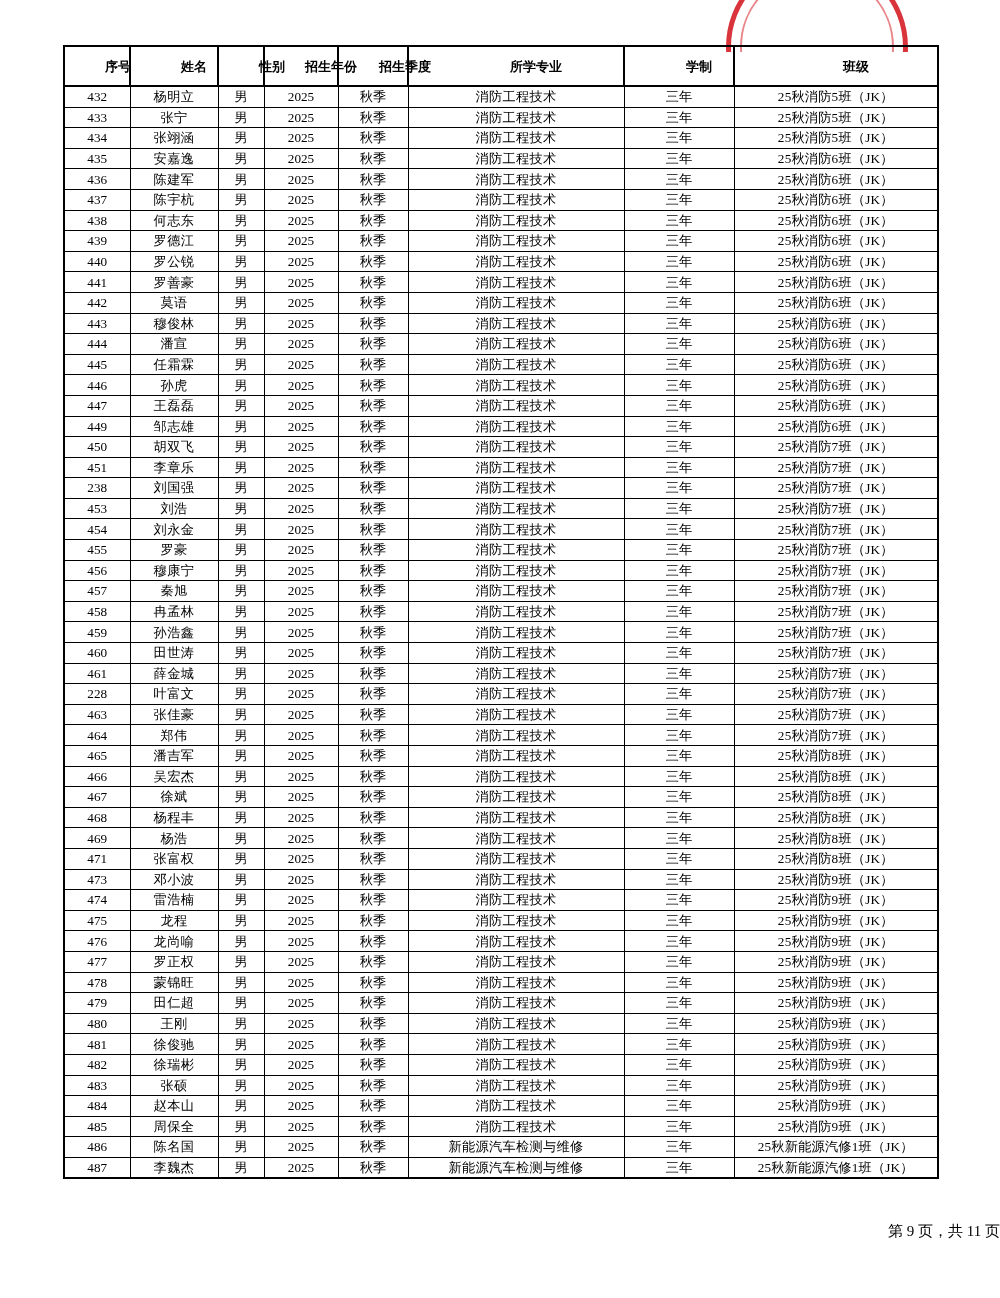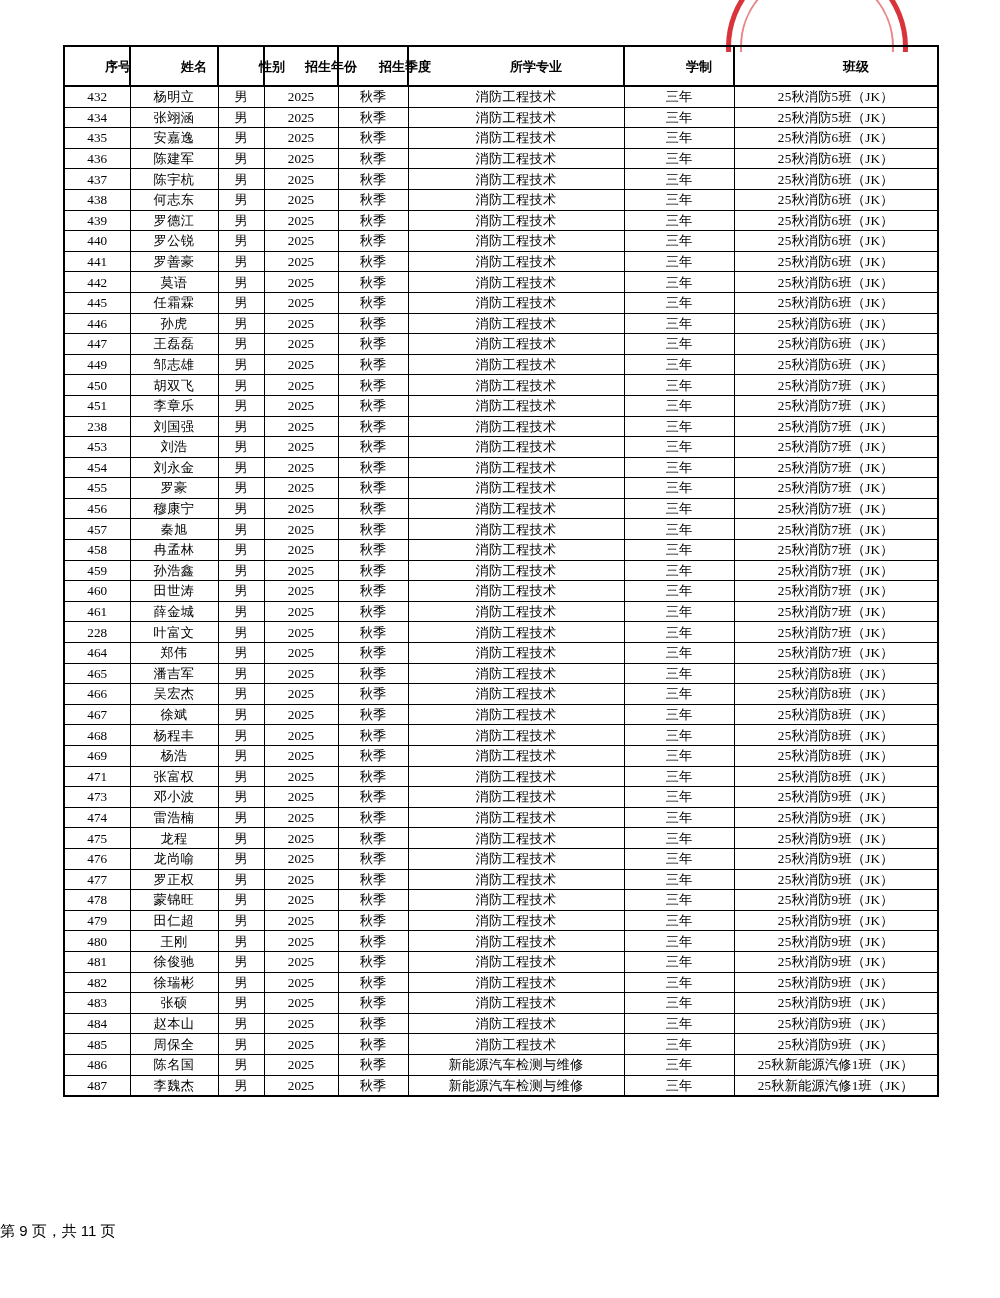--- a/index.html
+++ b/index.html
@@ -111,23 +111,23 @@
   td.major { font-size: 13.4px; letter-spacing: 0.3px; }
   td.len   { font-size: 13.4px; }
   td.cls   { font-size: 13.4px; letter-spacing: 0.2px; }
 
   
   .footer {
     position: absolute;
     left: 0;
     top: 1222px;
     width: 1000px;
-    text-align: left;
+    text-align: right;
     font-size: 15px;
-    font-family: Liberation Sans, sans-serif;
+    font-family: Liberation Serif, serif;
     color: #000000;
   }
 </style>
 </head>
 <body>
 
 <div id="page">
 
   <div class="seal-wrap">
     <div class="seal"></div>
@@ -163,20 +163,30 @@
           <td class="seq">432</td>
           <td class="name">杨明立</td>
           <td class="sex">男</td>
           <td class="year">2025</td>
           <td class="season">秋季</td>
           <td class="major">消防工程技术</td>
           <td class="len">三年</td>
           <td class="cls">25秋消防5班（JK）</td>
         </tr>
         <tr>
+          <td class="seq">433</td>
+          <td class="name">张宁</td>
+          <td class="sex">男</td>
+          <td class="year">2025</td>
+          <td class="season">秋季</td>
+          <td class="major">消防工程技术</td>
+          <td class="len">三年</td>
+          <td class="cls">25秋消防5班（JK）</td>
+        </tr>
+        <tr>
           <td class="seq">434</td>
           <td class="name">张翊涵</td>
           <td class="sex">男</td>
           <td class="year">2025</td>
           <td class="season">秋季</td>
           <td class="major">消防工程技术</td>
           <td class="len">三年</td>
           <td class="cls">25秋消防5班（JK）</td>
         </tr>
         <tr>
@@ -253,20 +263,40 @@
           <td class="seq">442</td>
           <td class="name">莫语</td>
           <td class="sex">男</td>
           <td class="year">2025</td>
           <td class="season">秋季</td>
           <td class="major">消防工程技术</td>
           <td class="len">三年</td>
           <td class="cls">25秋消防6班（JK）</td>
         </tr>
         <tr>
+          <td class="seq">443</td>
+          <td class="name">穆俊林</td>
+          <td class="sex">男</td>
+          <td class="year">2025</td>
+          <td class="season">秋季</td>
+          <td class="major">消防工程技术</td>
+          <td class="len">三年</td>
+          <td class="cls">25秋消防6班（JK）</td>
+        </tr>
+        <tr>
+          <td class="seq">444</td>
+          <td class="name">潘宣</td>
+          <td class="sex">男</td>
+          <td class="year">2025</td>
+          <td class="season">秋季</td>
+          <td class="major">消防工程技术</td>
+          <td class="len">三年</td>
+          <td class="cls">25秋消防6班（JK）</td>
+        </tr>
+        <tr>
           <td class="seq">445</td>
           <td class="name">任霜霖</td>
           <td class="sex">男</td>
           <td class="year">2025</td>
           <td class="season">秋季</td>
           <td class="major">消防工程技术</td>
           <td class="len">三年</td>
           <td class="cls">25秋消防6班（JK）</td>
         </tr>
         <tr>
@@ -423,20 +453,30 @@
           <td class="seq">228</td>
           <td class="name">叶富文</td>
           <td class="sex">男</td>
           <td class="year">2025</td>
           <td class="season">秋季</td>
           <td class="major">消防工程技术</td>
           <td class="len">三年</td>
           <td class="cls">25秋消防7班（JK）</td>
         </tr>
         <tr>
+          <td class="seq">463</td>
+          <td class="name">张佳豪</td>
+          <td class="sex">男</td>
+          <td class="year">2025</td>
+          <td class="season">秋季</td>
+          <td class="major">消防工程技术</td>
+          <td class="len">三年</td>
+          <td class="cls">25秋消防7班（JK）</td>
+        </tr>
+        <tr>
           <td class="seq">464</td>
           <td class="name">郑伟</td>
           <td class="sex">男</td>
           <td class="year">2025</td>
           <td class="season">秋季</td>
           <td class="major">消防工程技术</td>
           <td class="len">三年</td>
           <td class="cls">25秋消防7班（JK）</td>
         </tr>
         <tr>

